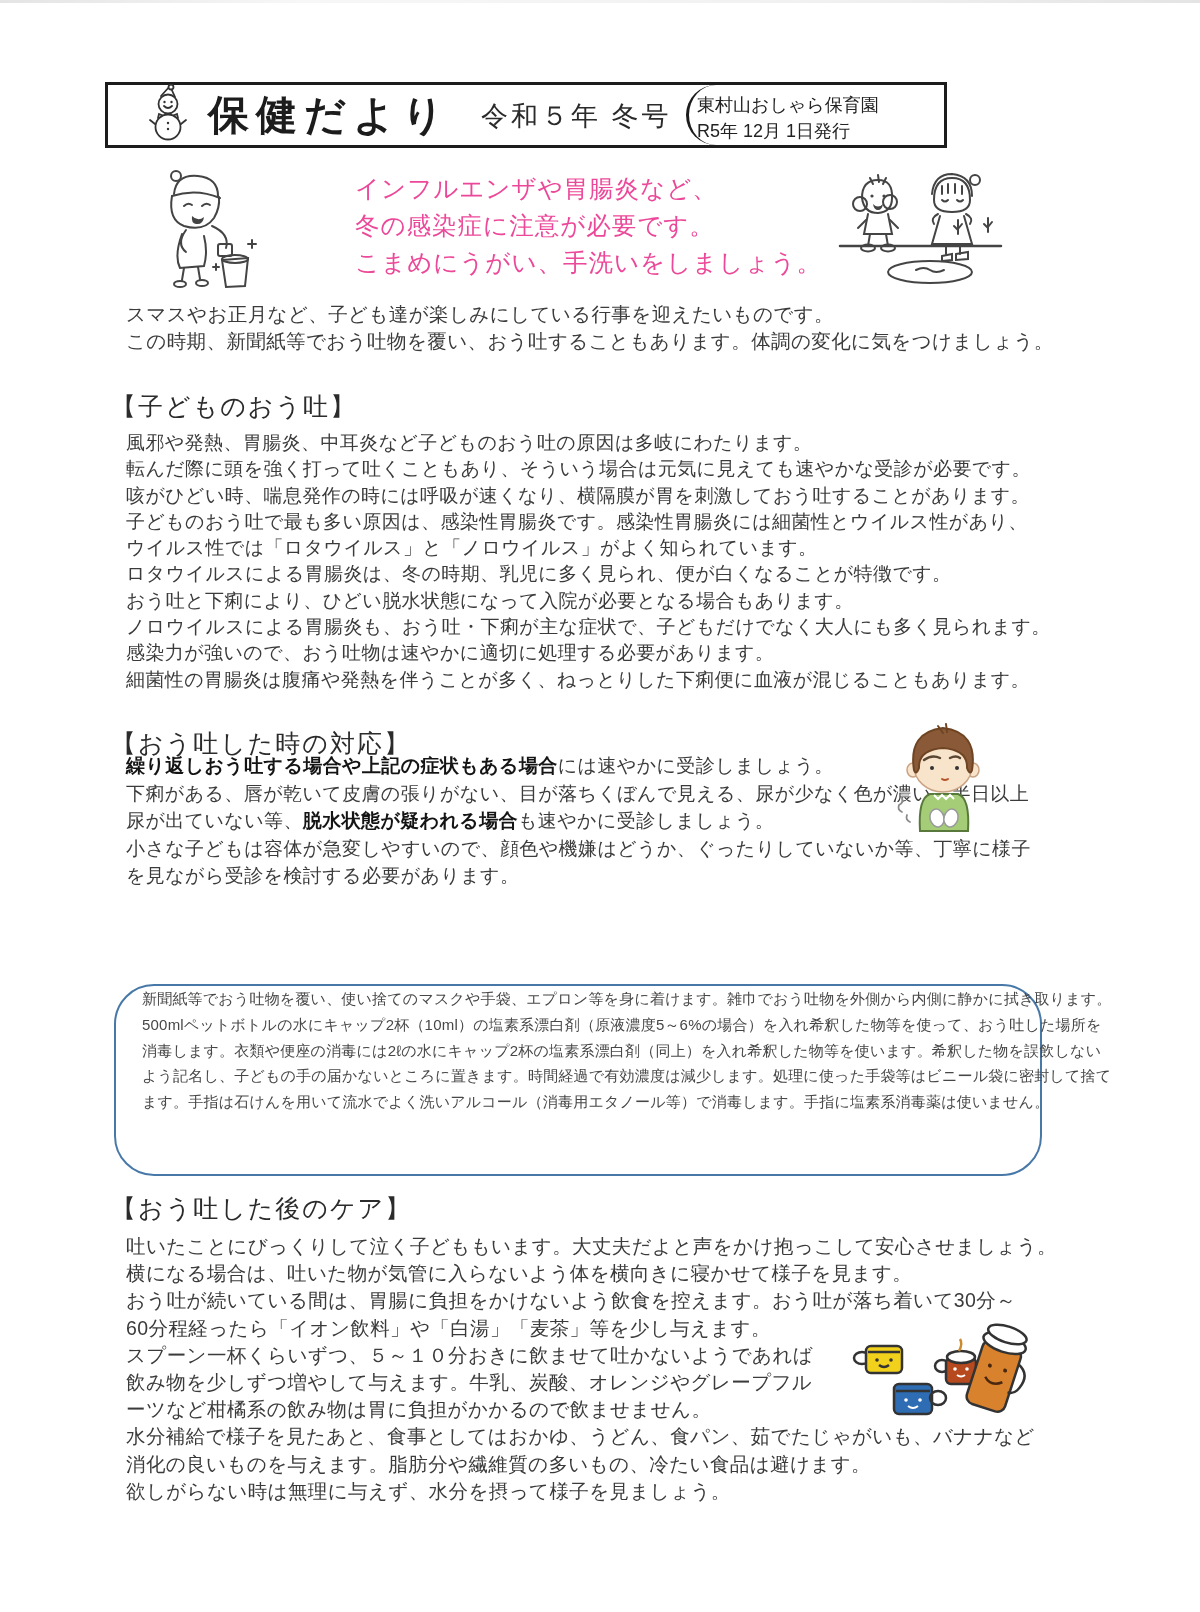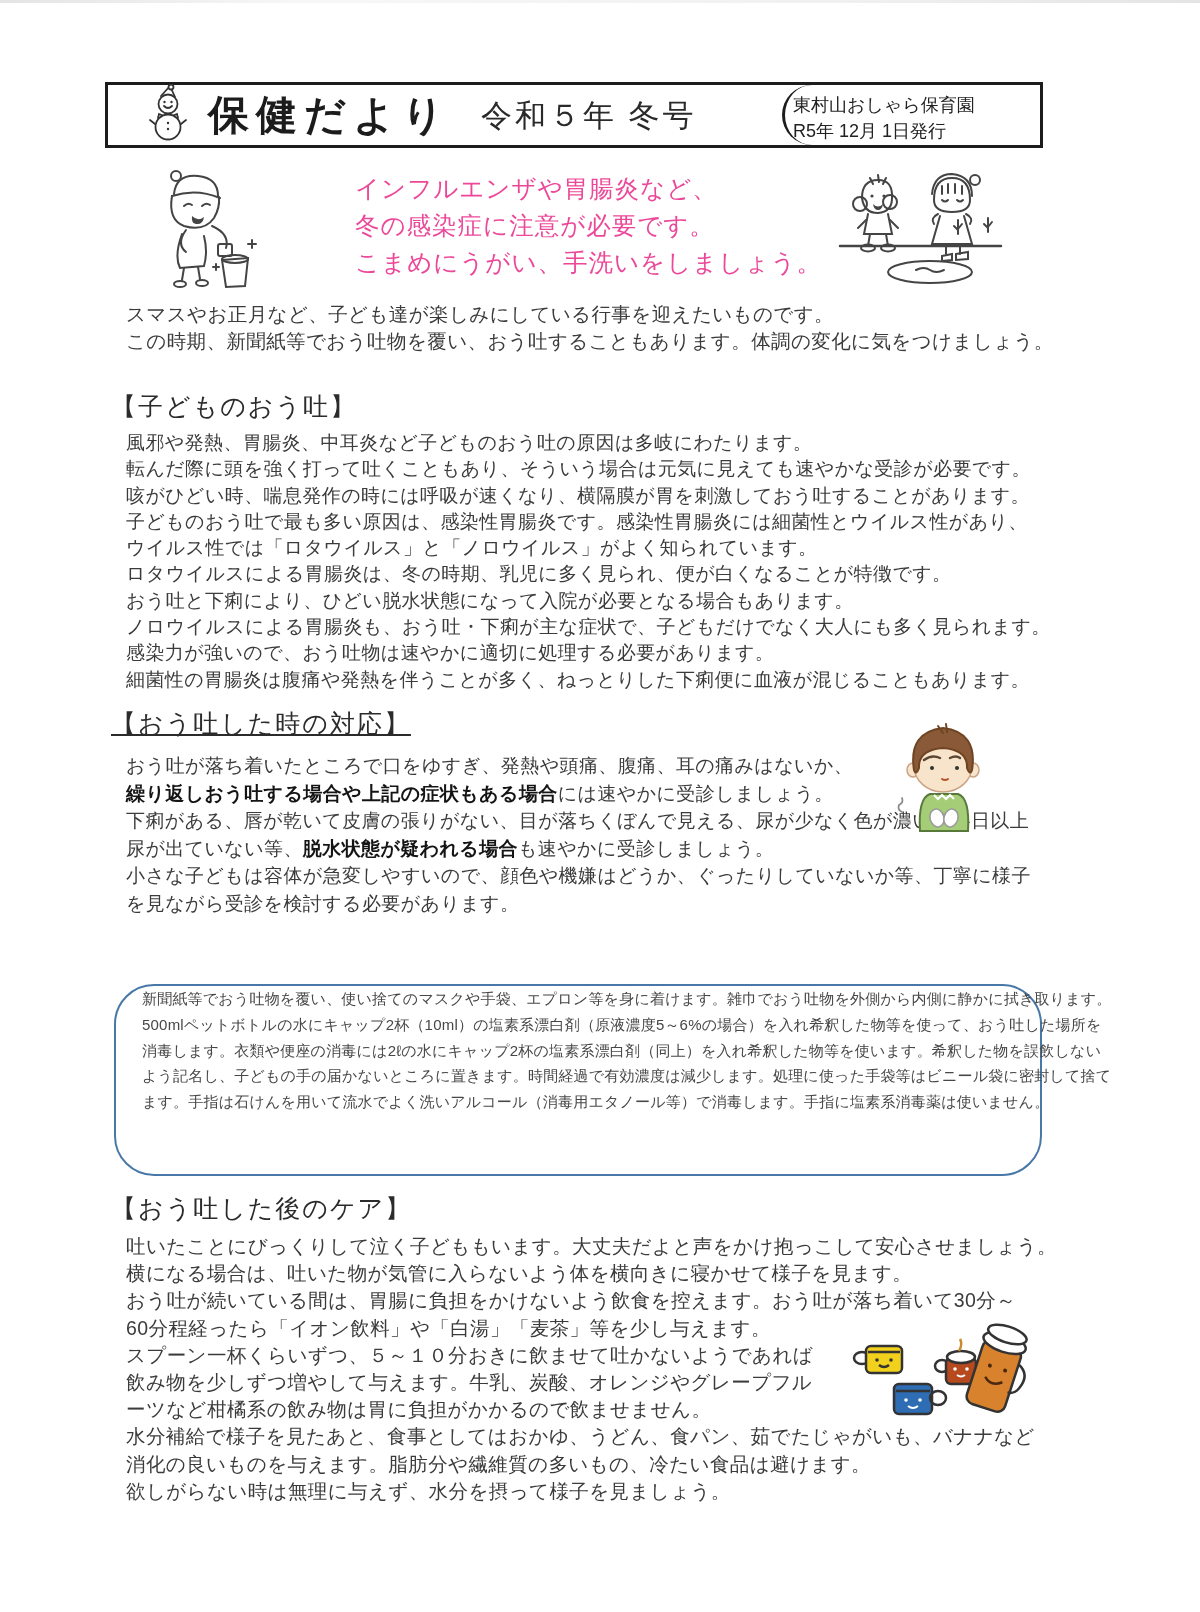--- a/index.html
+++ b/index.html
@@ -16,46 +16,46 @@
     color:#3b3b3b;
   }
   .scan-edge-top {
     position:absolute; top:0; left:0; right:0; height:3px;
     background:linear-gradient(90deg,#c9c9c9,#efefef 25%,#e2e2e2 70%,#c9c9c9);
     opacity:.5;
   }
 
   
   .header-box {
-    position:absolute; left:105px; top:82px; width:938px; height:66px;
+    position:absolute; left:105px; top:82px; width:842px; height:66px;
     border:3px solid #1c1c1c; background:#fff; display:flex;
   }
   .hb-left { flex:1; display:flex; align-items:center; padding-left:40px; }
   .hb-title { font-size:41px; font-weight:bold; letter-spacing:7px; color:#1c1c1c; margin-left:18px; white-space:nowrap; }
-  .hb-edition { font-size:31px; color:#2a2a2a; letter-spacing:3px; margin-left:30px; margin-top:1px; white-space:nowrap;text-align:center; }
+  .hb-edition { font-size:27px; color:#2a2a2a; letter-spacing:3px; margin-left:30px; margin-top:1px; white-space:nowrap;text-align:center; }
   .hb-right {
     width:258px; border-left:3px solid #1c1c1c;
     padding:7px 0 0 8px; font-size:18px; line-height:1.45; color:#222;border-radius:30px;
   }
 
   
   .lead-text {
     position:absolute; left:355px; top:170px;
     font-size:24.5px; line-height:37px; color:#ec4899; letter-spacing:1px;
   }
   .opening { position:absolute; left:126px; top:301px; }
   .line { font-size:19.5px; line-height:27px; white-space:nowrap; letter-spacing:0.4px; }
   .line b { font-weight:bold; color:#141414; }
 
   .heading {
     position:absolute; left:111px;
     font-size:25px; color:#2b2b2b; letter-spacing:2px; white-space:nowrap;
   }
   #h-kodomo { top:390px; }
-  #h-taiou  { top:707px;text-decoration:underline; }
+  #h-taiou  { top:727px; }
   #h-care   { top:1192px; }
 
   #sec-kodomo { position:absolute; left:126px; top:430px; }
   #sec-kodomo .line { line-height:26.3px; font-size:19px; }
   #sec-taiou  { position:absolute; left:126px; top:752px; }
   #sec-taiou .line { line-height:27.6px; font-size:19px; }
   #sec-care   { position:absolute; left:126px; top:1233px; }
   #sec-care .line { line-height:27.2px; font-size:19.5px; }
 
   
@@ -186,21 +186,20 @@
     <div class="line">ウイルス性では「ロタウイルス」と「ノロウイルス」がよく知られています。</div>
     <div class="line">ロタウイルスによる胃腸炎は、冬の時期、乳児に多く見られ、便が白くなることが特徴です。</div>
     <div class="line">おう吐と下痢により、ひどい脱水状態になって入院が必要となる場合もあります。</div>
     <div class="line">ノロウイルスによる胃腸炎も、おう吐・下痢が主な症状で、子どもだけでなく大人にも多く見られます。</div>
     <div class="line">感染力が強いので、おう吐物は速やかに適切に処理する必要があります。</div>
     <div class="line">細菌性の胃腸炎は腹痛や発熱を伴うことが多く、ねっとりした下痢便に血液が混じることもあります。</div>
   </div>
 
   <div class="heading" id="h-taiou">【おう吐した時の対応】</div>
   <div id="sec-taiou">
-    <div class="line">おう吐が落ち着いたところで口をゆすぎ、発熱や頭痛、腹痛、耳の痛みはないか、</div>
     <div class="line"><b>繰り返しおう吐する場合や上記の症状もある場合</b><span>には速やかに受診しましょう。</span></div>
     <div class="line">下痢がある、唇が乾いて皮膚の張りがない、目が落ちくぼんで見える、尿が少なく色が濃い、半日以上</div>
     <div class="line"><span>尿が出ていない等、</span><b>脱水状態が疑われる場合</b><span>も速やかに受診しましょう。</span></div>
     <div class="line">小さな子どもは容体が急変しやすいので、顔色や機嫌はどうか、ぐったりしていないか等、丁寧に様子</div>
     <div class="line">を見ながら受診を検討する必要があります。</div>
   </div>
 
   <div class="illust" id="illust-boy">
     <svg width="125" height="115" viewBox="0 0 125 115">
       <ellipse cx="33" cy="52" rx="6" ry="7" fill="#f8e3cb" stroke="#c9a383" stroke-width="1.5"></ellipse>

